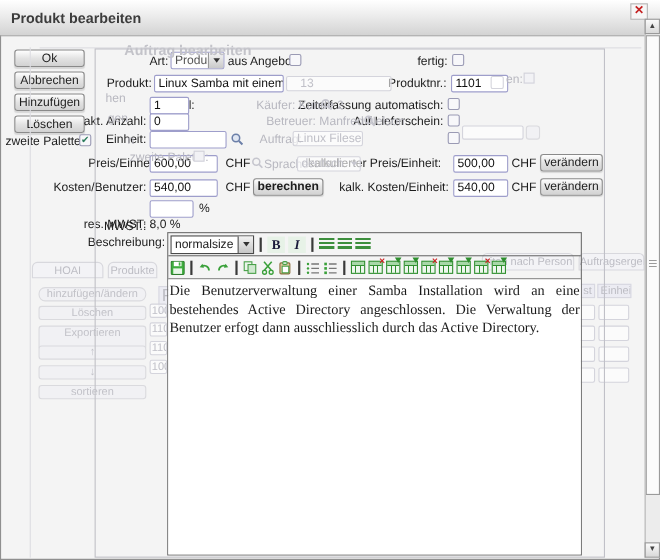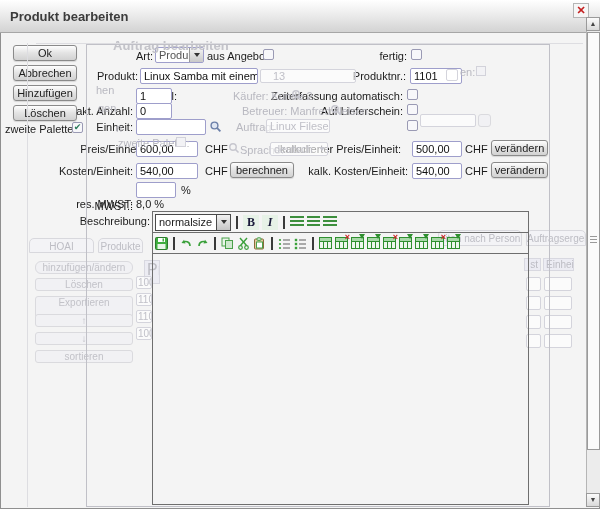--- a/index.html
+++ b/index.html
@@ -191,24 +191,24 @@
   <div class="cb" style="left:407px;top:120px;"></div>
 
   <div class="lbl r" style="left:57px;top:143px;width:88px;">Preis/Einheit:</div>
   <div class="fld" style="left:136px;top:141px;width:62px;height:16px;">600,00</div>
   <div class="lbl" style="left:205px;top:143px;">CHF</div>
   <div class="lbl r" style="left:280px;top:143px;width:120px;">kalkulierter Preis/Einheit:</div>
   <div class="fld" style="left:412px;top:141px;width:50px;height:16px;">500,00</div>
   <div class="lbl" style="left:465px;top:143px;">CHF</div>
   <div class="btn" style="left:491px;top:140px;width:57px;height:16px;">verändern</div>
 
-  <div class="lbl r" style="left:40px;top:165px;width:93px;">Kosten/Einheit:</div>
+  <div class="lbl r" style="left:40px;top:165px;width:93px;">Kosten/Benutzer:</div>
   <div class="fld" style="left:136px;top:163px;width:62px;height:16px;">540,00</div>
   <div class="lbl" style="left:205px;top:165px;">CHF</div>
-  <div class="btn" style="left:230px;top:162px;width:64px;height:16px;">berechnen</div>
+  <div class="btn" style="left:230px;top:162px;width:64px;height:16px;font-weight:bold;">berechnen</div>
   <div class="lbl r" style="left:308px;top:165px;width:100px;">kalk. Kosten/Einheit:</div>
   <div class="fld" style="left:412px;top:163px;width:50px;height:16px;">540,00</div>
   <div class="lbl" style="left:465px;top:165px;">CHF</div>
   <div class="btn" style="left:491px;top:162px;width:57px;height:16px;">verändern</div>
 
   <div class="lbl r" style="left:90px;top:200px;width:43px;">MWST.:</div>
   <div class="fld" style="left:136px;top:182px;width:40px;height:16px;"></div>
   <div class="lbl" style="left:181px;top:184px;">%</div>
   <div class="lbl r" style="left:70px;top:198px;width:63px;">res. MWST:</div>
   <div class="lbl" style="left:136px;top:198px;">8,0 %</div>
@@ -300,15 +300,16 @@
       <span class="ticon"></span>
       <span class="ticon mx"></span>
       <span class="ticon ma"></span>
       <span class="ticon ma"></span>
       <span class="ticon mx"></span>
       <span class="ticon ma"></span>
       <span class="ticon ma"></span>
       <span class="ticon mx"></span>
       <span class="ticon ma"></span>
     </div>
+    <div class="textarea">Die Benutzerverwaltung einer Samba Installation wird an eine bestehendes Active Directory angeschlossen. Die Verwaltung der Benutzer erfogt dann ausschliesslich durch das Active Directory.</div>
   </div>
 
 </div>
 
 </body></html>

